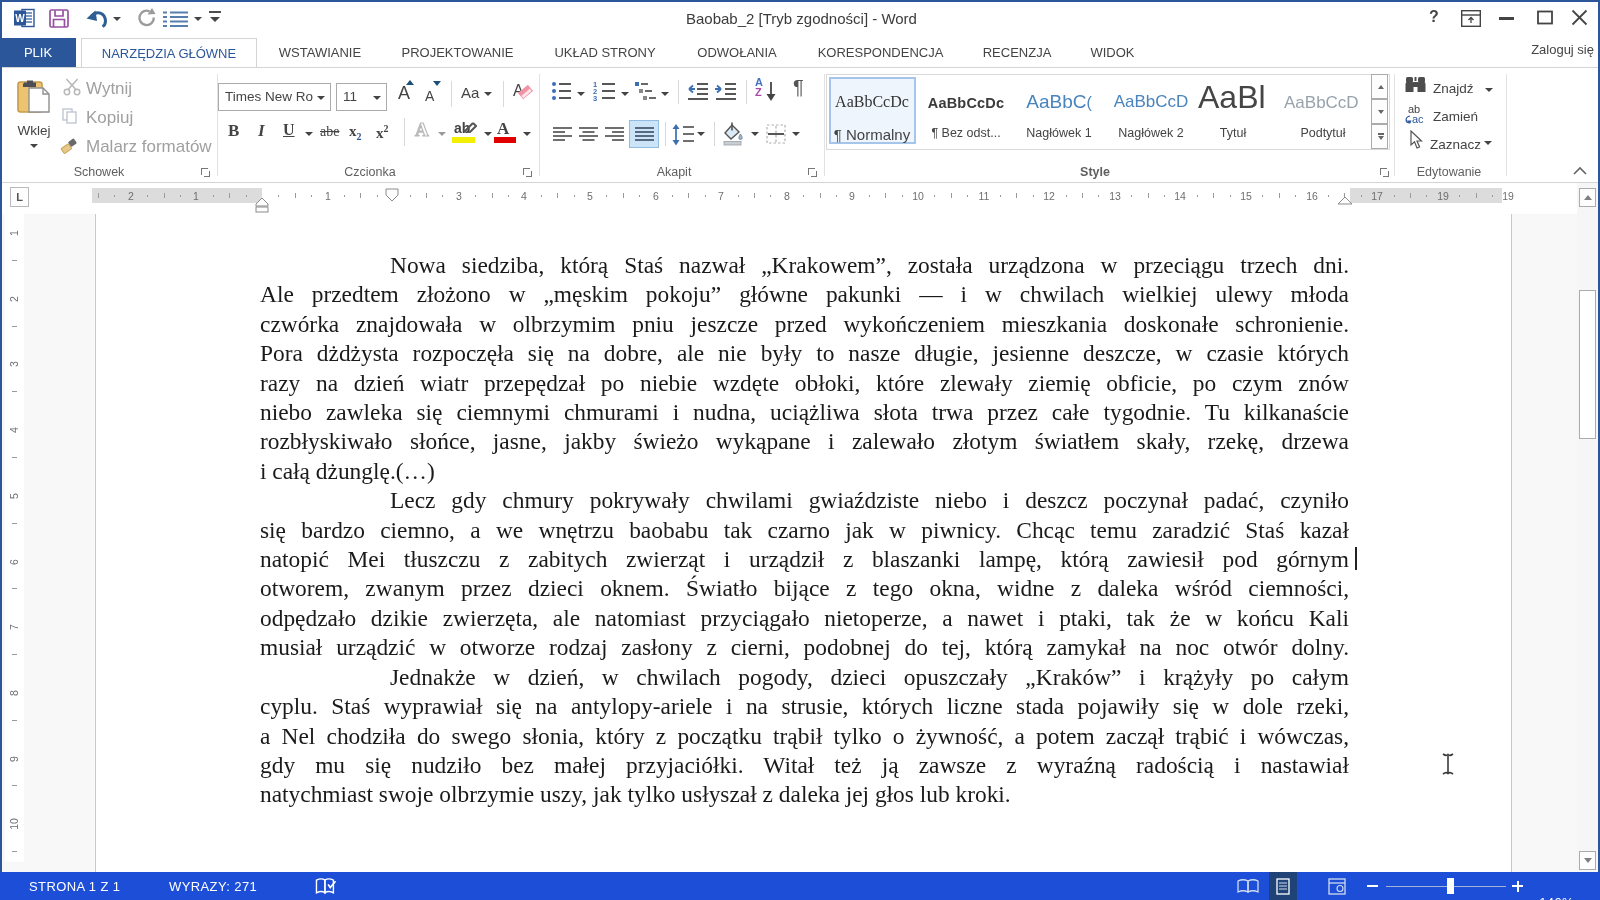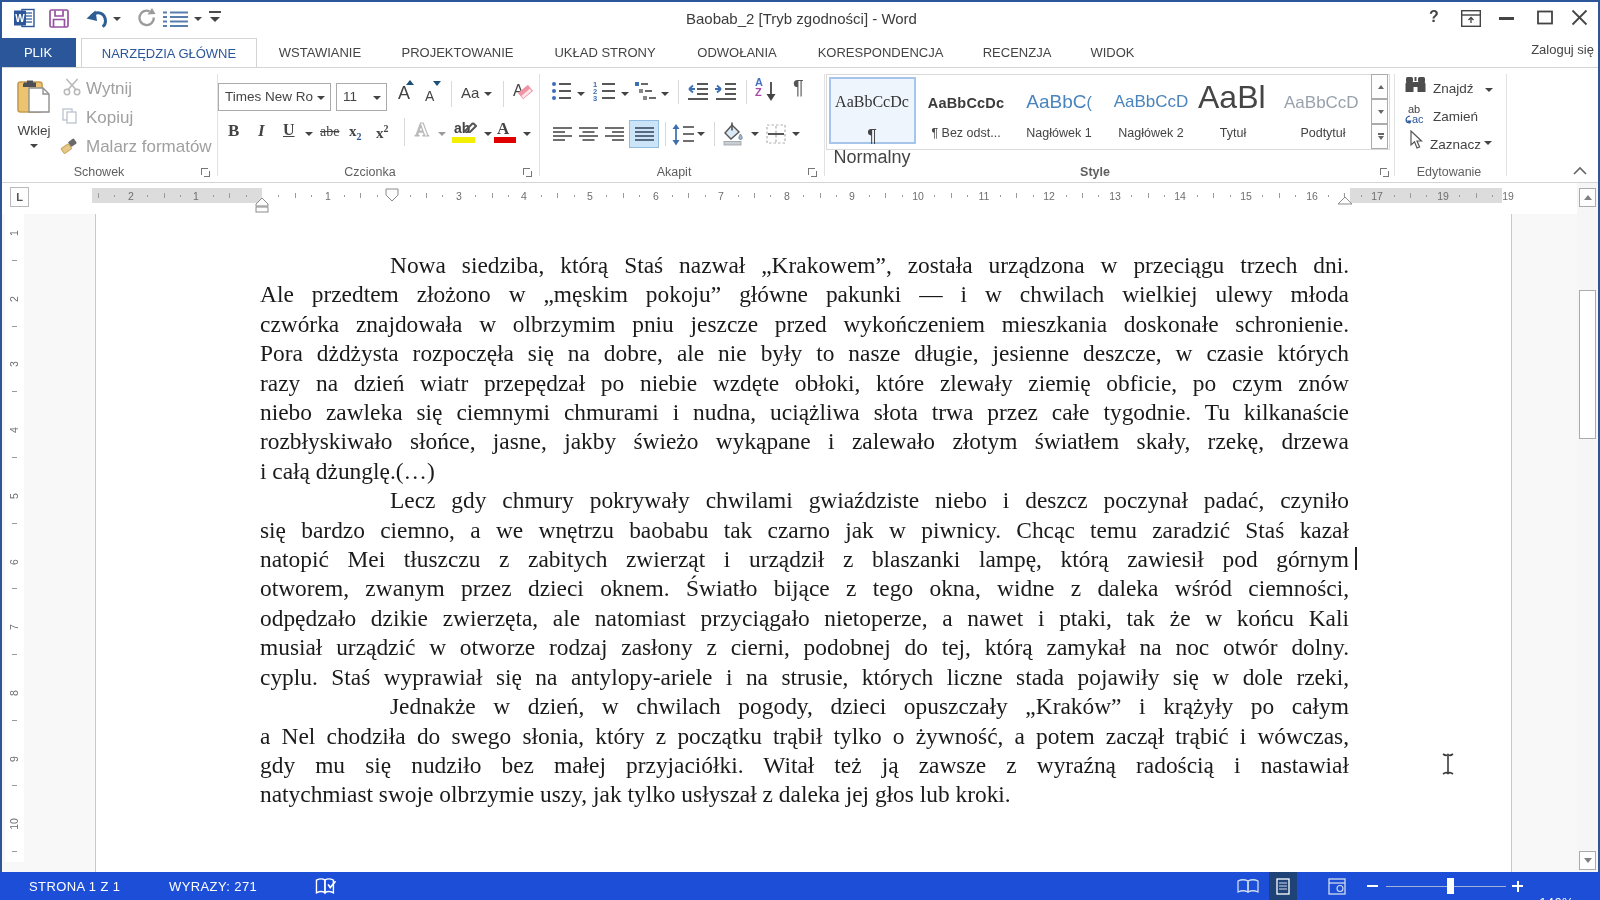--- a/index.html
+++ b/index.html
@@ -345,21 +345,21 @@
         <rect x="1" y="1" width="18" height="18" fill="none" stroke="#b0b0b0" stroke-width="1.2" stroke-dasharray="2.5 2"></rect>
         <line x1="10" y1="2" x2="10" y2="18" stroke="#b0b0b0" stroke-width="1.2" stroke-dasharray="2.5 2"></line>
         <line x1="2" y1="10" x2="18" y2="10" stroke="#444" stroke-width="1.8"></line>
       </svg>
       <div class="abs cd" style="left:790px;top:64px;"></div>
     </div>
     <div id="gStyle">
       <div class="abs" style="left:824px;top:6px;width:564px;height:76px;background:#fff;border:1px solid #d9d9d9;"></div>
         <div class="abs" style="left:827px;top:9px;width:87px;height:67px;background:#eef5fc;border:2px solid #a6c5ea;"></div>
       <div class="abs" style="left:828px;top:25px;width:84px;font-size:16px;color:#333;font-family:'Liberation Serif',serif;text-align:center;">AaBbCcDc</div>
-      <div class="abs" style="left:828px;top:58px;width:84px;font-size:18px;color:#444;text-align:center;">¶ Normalny</div>
+      <div class="abs" style="left:828px;top:58px;width:84px;font-size:15px;color:#444;text-align:center;">¶ Normalny</div>
       <div class="abs" style="left:922px;top:27px;width:84px;font-size:14.5px;font-weight:bold;color:#3b3b3b;text-align:center;letter-spacing:0.2px;">AaBbCcDc</div>
       <div class="abs" style="left:922px;top:58px;width:84px;font-size:12.5px;color:#444;text-align:center;">¶ Bez odst...</div>
       <div class="abs" style="left:1014px;top:23px;width:86px;font-size:19px;color:#4a84bd;text-align:center;">AaBbC<span style="font-size:16px;">(</span></div>
       <div class="abs" style="left:1014px;top:58px;width:86px;font-size:12.5px;color:#444;text-align:center;">Nagłówek 1</div>
       <div class="abs" style="left:1106px;top:24px;width:86px;font-size:17px;color:#4a84bd;text-align:center;">AaBbCcD</div>
       <div class="abs" style="left:1106px;top:58px;width:86px;font-size:12.5px;color:#444;text-align:center;">Nagłówek 2</div>
       <div class="abs" style="left:1196px;top:11px;width:95px;font-size:32px;color:#454545;text-align:left;">AaBl</div>
       <div class="abs" style="left:1186px;top:58px;width:90px;font-size:12.5px;color:#444;text-align:center;">Tytuł</div>
       <div class="abs" style="left:1282px;top:25px;width:90px;font-size:17px;color:#98a2ad;text-align:left;">AaBbCcD</div>
       <div class="abs" style="left:1276px;top:58px;width:90px;font-size:12.5px;color:#444;text-align:center;">Podtytuł</div>
@@ -541,22 +541,22 @@
       <div class="jl">razy na dzień wiatr przepędzał po niebie wzdęte obłoki, które zlewały ziemię obficie, po czym znów</div>
       <div class="jl">niebo zawleka się ciemnymi chmurami i nudna, uciążliwa słota trwa przez całe tygodnie. Tu kilkanaście</div>
       <div class="jl">rozbłyskiwało słońce, jasne, jakby świeżo wykąpane i zalewało złotym światłem skały, rzekę, drzewa</div>
       <div class="ll">i całą dżunglę.(…)</div>
       <div class="jl ind">Lecz gdy chmury pokrywały chwilami gwiaździste niebo i deszcz poczynał padać, czyniło</div>
       <div class="jl">się bardzo ciemno, a we wnętrzu baobabu tak czarno jak w piwnicy. Chcąc temu zaradzić Staś kazał</div>
       <div class="jl">natopić Mei tłuszczu z zabitych zwierząt i urządził z blaszanki lampę, którą zawiesił pod górnym</div>
       <div class="jl">otworem, zwanym przez dzieci oknem. Światło bijące z tego okna, widne z daleka wśród ciemności,</div>
       <div class="jl">odpędzało dzikie zwierzęta, ale natomiast przyciągało nietoperze, a nawet i ptaki, tak że w końcu Kali</div>
       <div class="jl">musiał urządzić w otworze rodzaj zasłony z cierni, podobnej do tej, którą zamykał na noc otwór dolny.</div>
+      <div class="jl ind">Jednakże w dzień, w chwilach pogody, dzieci opuszczały „Kraków” i krążyły po całym</div>
       <div class="jl">cyplu. Staś wyprawiał się na antylopy-ariele i na strusie, których liczne stada pojawiły się w dole rzeki,</div>
-      <div class="jl ind">Jednakże w dzień, w chwilach pogody, dzieci opuszczały „Kraków” i krążyły po całym</div>
       <div class="jl">a Nel chodziła do swego słonia, który z początku trąbił tylko o żywność, a potem zaczął trąbić i wówczas,</div>
       <div class="jl">gdy mu się nudziło bez małej przyjaciółki. Witał też ją zawsze z wyraźną radością i nastawiał</div>
       <div class="ll">natychmiast swoje olbrzymie uszy, jak tylko usłyszał z daleka jej głos lub kroki.</div>
     </div>
     <div style="position:absolute;left:1353px;top:333px;width:2px;height:23px;background:#222;"></div>
     <svg style="position:absolute;left:1438px;top:538px;" width="16" height="24" viewBox="0 0 16 24">
       <g stroke="#3b3b3b" stroke-width="1.6" fill="none">
         <path d="M3 2 C5 3.5 7 3.5 8 2.5 C9 3.5 11 3.5 13 2"></path>
         <line x1="8" y1="3.5" x2="8" y2="20.5"></line>
         <path d="M3 22 C5 20.5 7 20.5 8 21.5 C9 20.5 11 20.5 13 22"></path>

